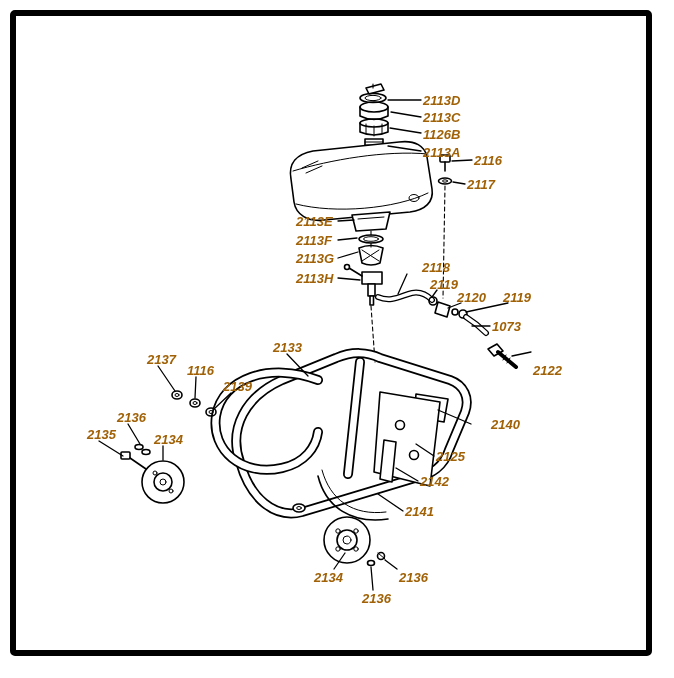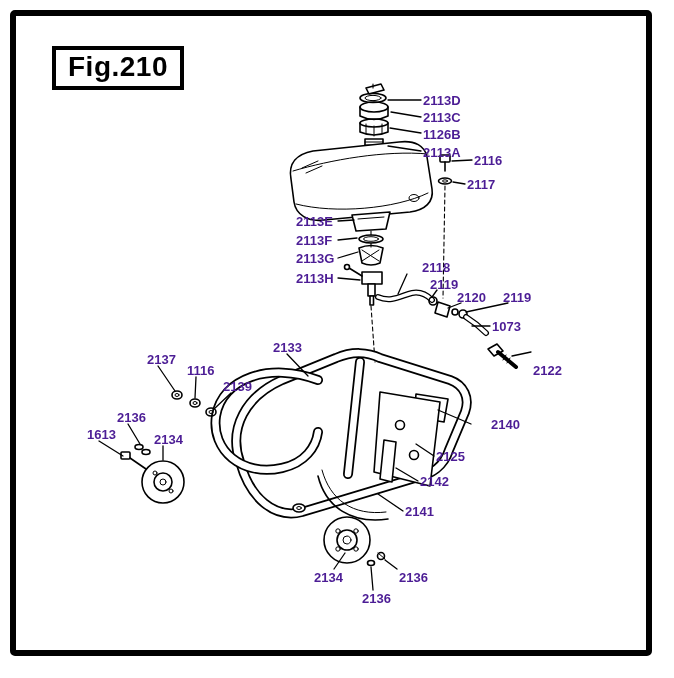--- a/index.html
+++ b/index.html
@@ -11,45 +11,42 @@
     position:absolute;left:10px;top:10px;width:642px;height:646px;
     border:6px solid #000;border-radius:5px;box-sizing:border-box;
   }
   .fig-box{
     position:absolute;left:52px;top:46px;border:4px solid #000;
     padding:1px 12px 3px 12px;background:#fff;z-index:3;
   }
   .fig-box span{font-size:28px;font-weight:bold;color:#000;letter-spacing:.5px;}
   svg.art{position:absolute;left:0;top:0;width:674px;height:678px;z-index:1;}
   .lbl{
-    position:absolute;font-size:13px;font-weight:bold;color:#4c1d95;
-    white-space:nowrap;z-index:2;
+    position:absolute;font-size:13px;font-weight:bold;color:#a16207;
+    white-space:nowrap;z-index:2;font-style:italic;
   }
   svg.art path,svg.art line,svg.art circle,svg.art ellipse,svg.art rect{
     stroke:#000;stroke-width:1.6;fill:none;stroke-linecap:round;stroke-linejoin:round;
   }
   svg.art .fw{fill:#fff;}
   svg.art .thin{stroke-width:1;}
   svg.art .dash{stroke-dasharray:4 3;stroke-width:1.1;}
   svg.art .leader{stroke-width:1.3;}
   svg.art .tube-o{stroke-width:10;}
   svg.art .tube-i{stroke:#fff;stroke-width:6.5;}
   svg.art .pipe-o{stroke-width:6;}
   svg.art .pipe-i{stroke:#fff;stroke-width:3.5;}
   svg.art .shank{stroke-width:4;}
 </style>
 </head>
 <body>
 
 <div class="canvas">
   <div class="outer-frame"></div>
 
-  <div class="fig-box">
-    <span>Fig.210</span>
-  </div>
 
   <svg class="art" viewBox="0 0 674 678">
 
     <g>
       <path d="M366,88 L381,84 L384,90 L369,94 Z" class="fw"></path>
       <ellipse cx="373" cy="98" rx="13" ry="4.5"></ellipse>
       <ellipse cx="373" cy="98" rx="8" ry="2.6" class="thin"></ellipse>
       <ellipse cx="374" cy="107" rx="14" ry="5"></ellipse>
       <path d="M360,107 L360,116 Q374,123 388,116 L388,107"></path>
       <ellipse cx="374" cy="123" rx="14" ry="4"></ellipse>
@@ -225,21 +222,21 @@
   <div class="lbl" style="left:430px;top:277px">2119</div>
   <div class="lbl" style="left:457px;top:290px">2120</div>
   <div class="lbl" style="left:503px;top:290px">2119</div>
   <div class="lbl" style="left:492px;top:319px">1073</div>
   <div class="lbl" style="left:533px;top:363px">2122</div>
   <div class="lbl" style="left:273px;top:340px">2133</div>
   <div class="lbl" style="left:147px;top:352px">2137</div>
   <div class="lbl" style="left:187px;top:363px">1116</div>
   <div class="lbl" style="left:223px;top:379px">2139</div>
   <div class="lbl" style="left:117px;top:410px">2136</div>
-  <div class="lbl" style="left:87px;top:427px">1613</div>
+  <div class="lbl" style="left:87px;top:427px">2135</div>
   <div class="lbl" style="left:154px;top:432px">2134</div>
   <div class="lbl" style="left:491px;top:417px">2140</div>
   <div class="lbl" style="left:436px;top:449px">2125</div>
   <div class="lbl" style="left:420px;top:474px">2142</div>
   <div class="lbl" style="left:405px;top:504px">2141</div>
   <div class="lbl" style="left:314px;top:570px">2134</div>
   <div class="lbl" style="left:399px;top:570px">2136</div>
   <div class="lbl" style="left:362px;top:591px">2136</div>
 </div>
 

